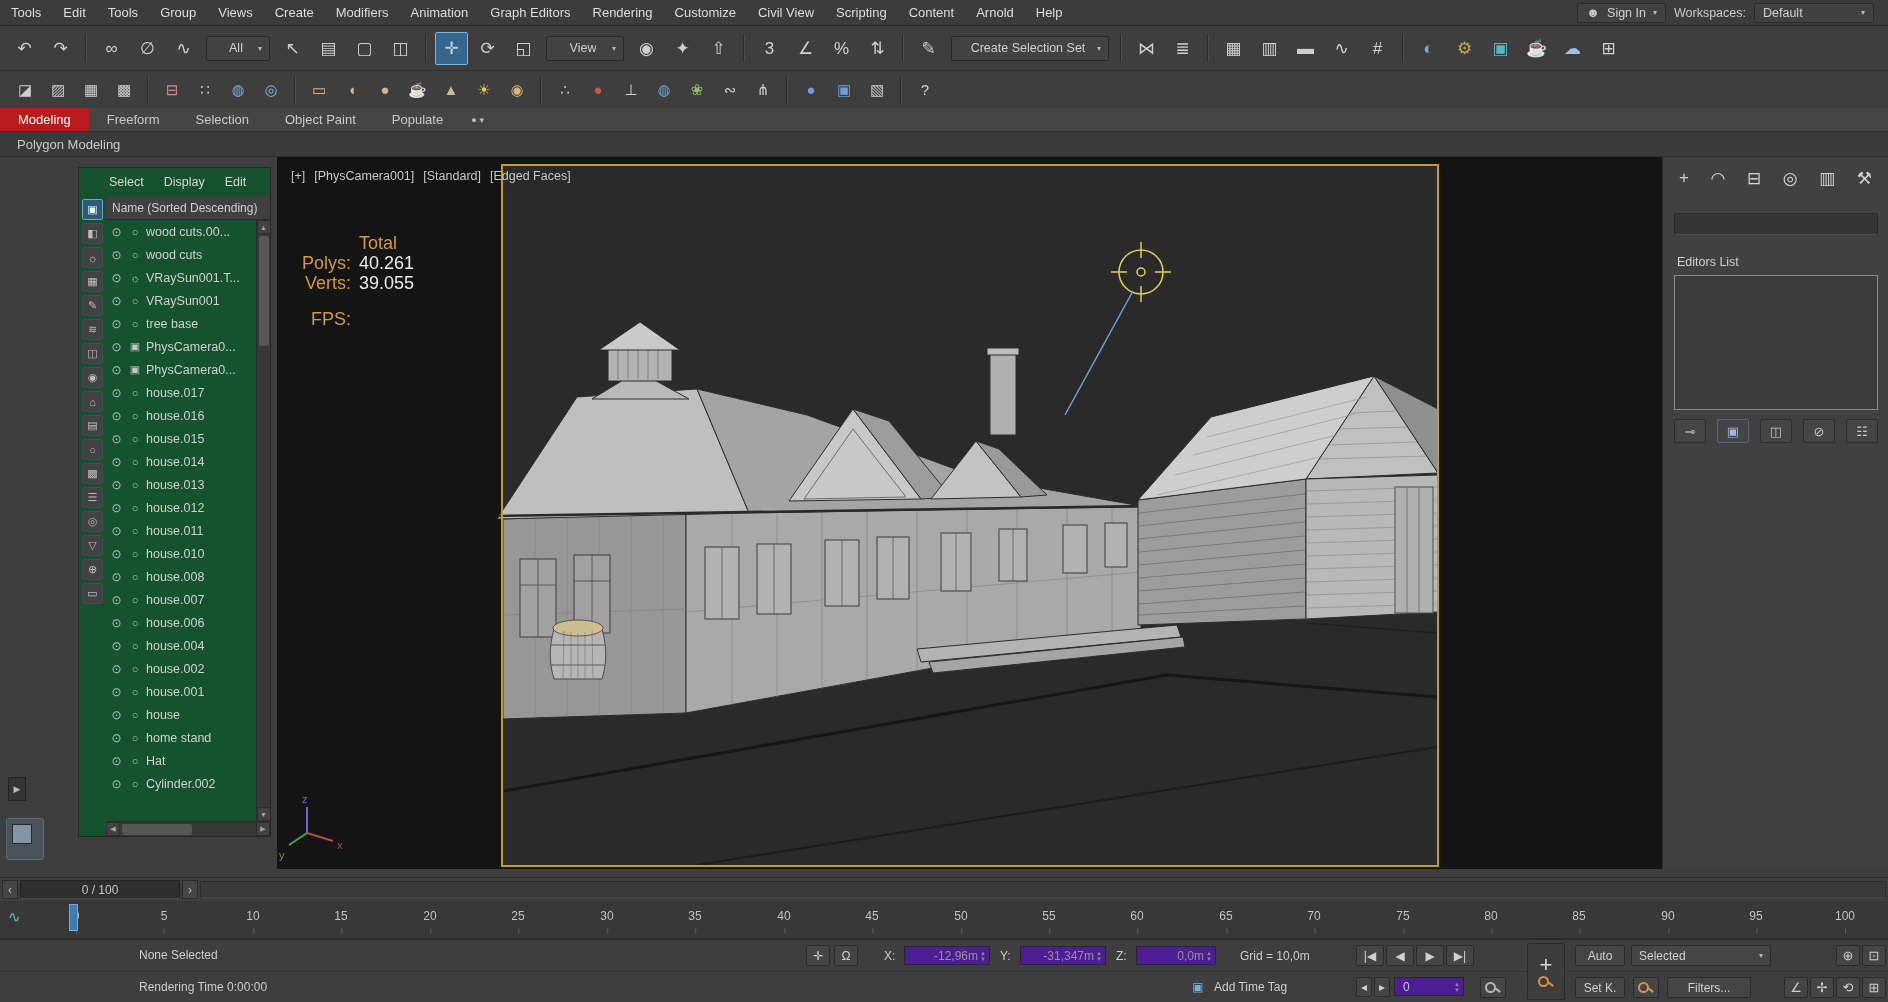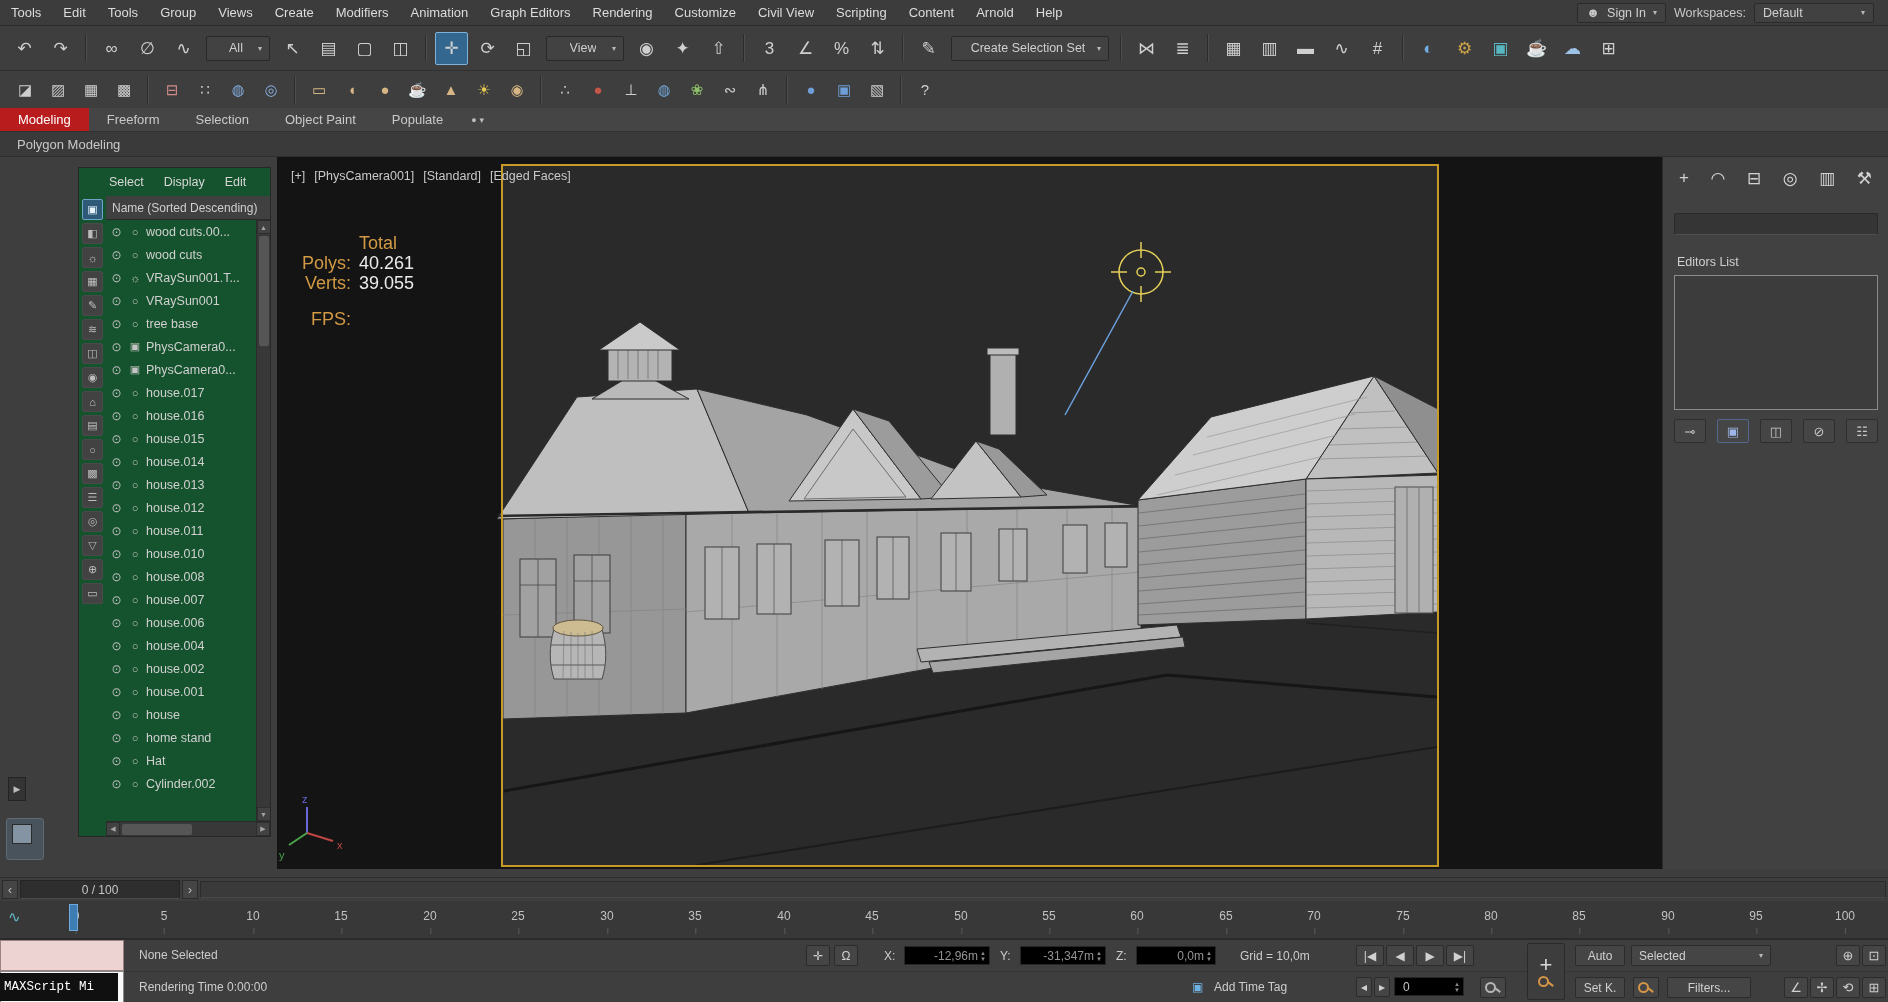--- a/index.html
+++ b/index.html
@@ -92,21 +92,21 @@
   .tick{position:absolute;top:8px;transform:translateX(-50%);font-size:12px;color:#c2c2c2;}
   .tick::after{content:"";position:absolute;left:50%;top:19px;width:1px;height:6px;background:#5c5c5c;}
   #ruler-marker{position:absolute;left:69px;top:3px;width:9px;height:27px;background:#3e7cb4;border:1px solid #6fa9dd;}
   #curve-icon{position:absolute;left:8px;top:7px;font-size:15px;color:#5fb3c0;}
 
   
   #footer{position:absolute;left:0;top:939px;width:1888px;height:63px;background:#3e3e3e;border-top:1px solid #2a2a2a;}
   #footer .rowline{position:absolute;left:0;top:31px;width:1888px;height:1px;background:#343434;}
   .f-text{position:absolute;font-size:12px;color:#cdcdcd;white-space:nowrap;}
   .f-btn{position:absolute;background:#454545;border:1px solid #2b2b2b;border-radius:2px;color:#d0d0d0;font-size:12px;display:flex;align-items:center;justify-content:center;}
-  .coord{position:absolute;top:6px;height:19px;background:#000000;border:1px solid #272727;color:#949494;font-size:12px;display:flex;align-items:center;justify-content:flex-end;padding-right:3px;gap:2px;}
+  .coord{position:absolute;top:6px;height:19px;background:#4c1d95;border:1px solid #272727;color:#949494;font-size:12px;display:flex;align-items:center;justify-content:flex-end;padding-right:3px;gap:2px;}
   .spn{display:flex;flex-direction:column;font-size:6px;line-height:6px;color:#8a8a8a;}
   .playback{position:absolute;left:1356px;top:5px;display:flex;gap:2px;}
   .playback .pb{position:static;width:28px;height:21px;}
   .navgrp{position:absolute;display:flex;gap:2px;}
   .navgrp .nv{position:static;width:24px;height:21px;font-size:13px;}
   #setkeys{position:absolute;left:1527px;top:3px;width:38px;height:57px;background:#3d3d3d;border:1px solid #2a2a2a;border-radius:2px;display:flex;flex-direction:column;align-items:center;justify-content:center;color:#d8d8d8;font-size:22px;line-height:20px;}
   .key-shape{position:relative;width:16px;height:14px;display:inline-block;}
   .key-shape::before{content:"";position:absolute;left:0;top:1px;width:7px;height:7px;border:2px solid #d49547;border-radius:50%;}
   .key-shape::after{content:"";position:absolute;left:9px;top:8px;width:7px;height:2px;background:#d49547;transform:rotate(38deg);}
   .key-shape.gray::before{border-color:#b5b5b5;}
@@ -1008,25 +1008,20 @@
         <span class="tick" style="left: 1668px;">90</span>
         <span class="tick" style="left: 1756px;">95</span>
         <span class="tick" style="left: 1845px;">100</span>
       </div>
     <div id="ruler-marker"></div>
   </div>
 
   <div id="footer">
     <div class="rowline"></div>
 
-    <div id="mxs">
-      <div class="pink"></div>
-      <div class="white"></div>
-      <div class="tag">MAXScript Mi</div>
-    </div>
 
     <span class="f-text" style="left:139px;top:8px">None Selected</span>
     <span class="f-text" style="left:139px;top:40px">Rendering Time 0:00:00</span>
 
     <div class="f-btn" style="left:806px;top:5px;width:24px;height:21px">✛</div>
     <div class="f-btn" style="left:834px;top:5px;width:24px;height:21px">Ω</div>
 
     <span class="f-text" style="left:884px;top:9px">X:</span>
     <div class="coord" style="left:904px;width:86px">
       <span>-12,96m</span>

